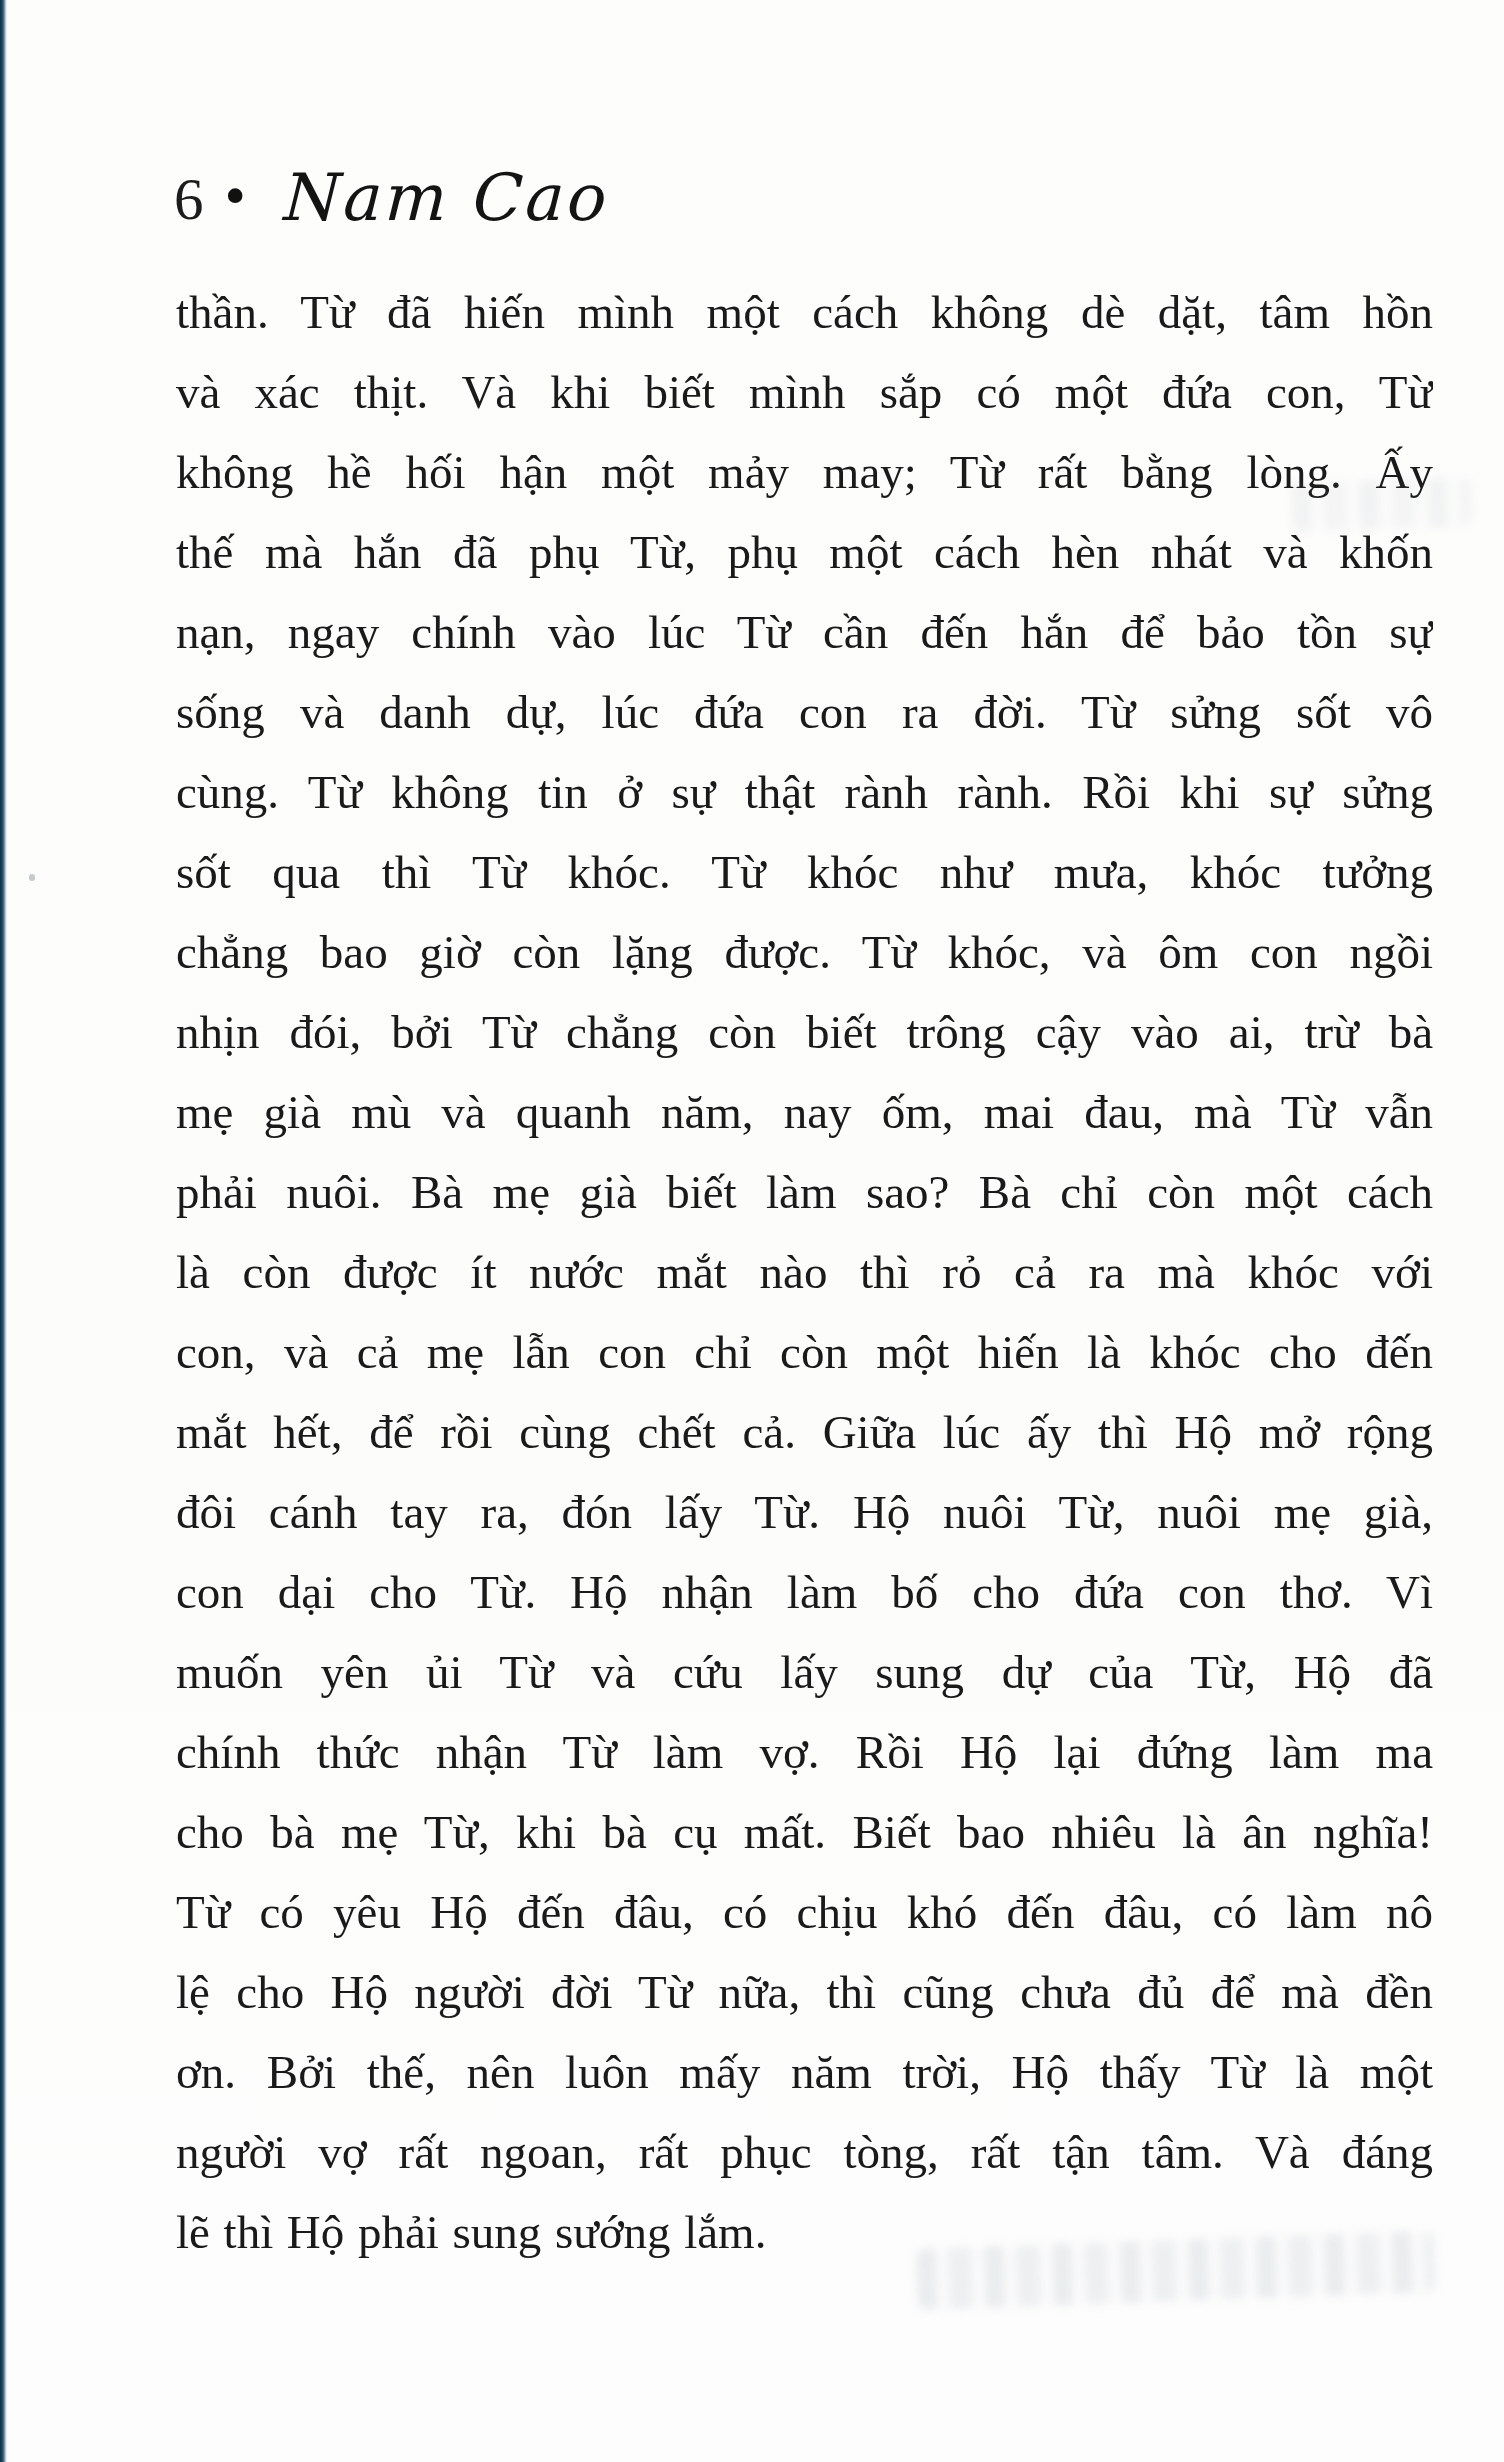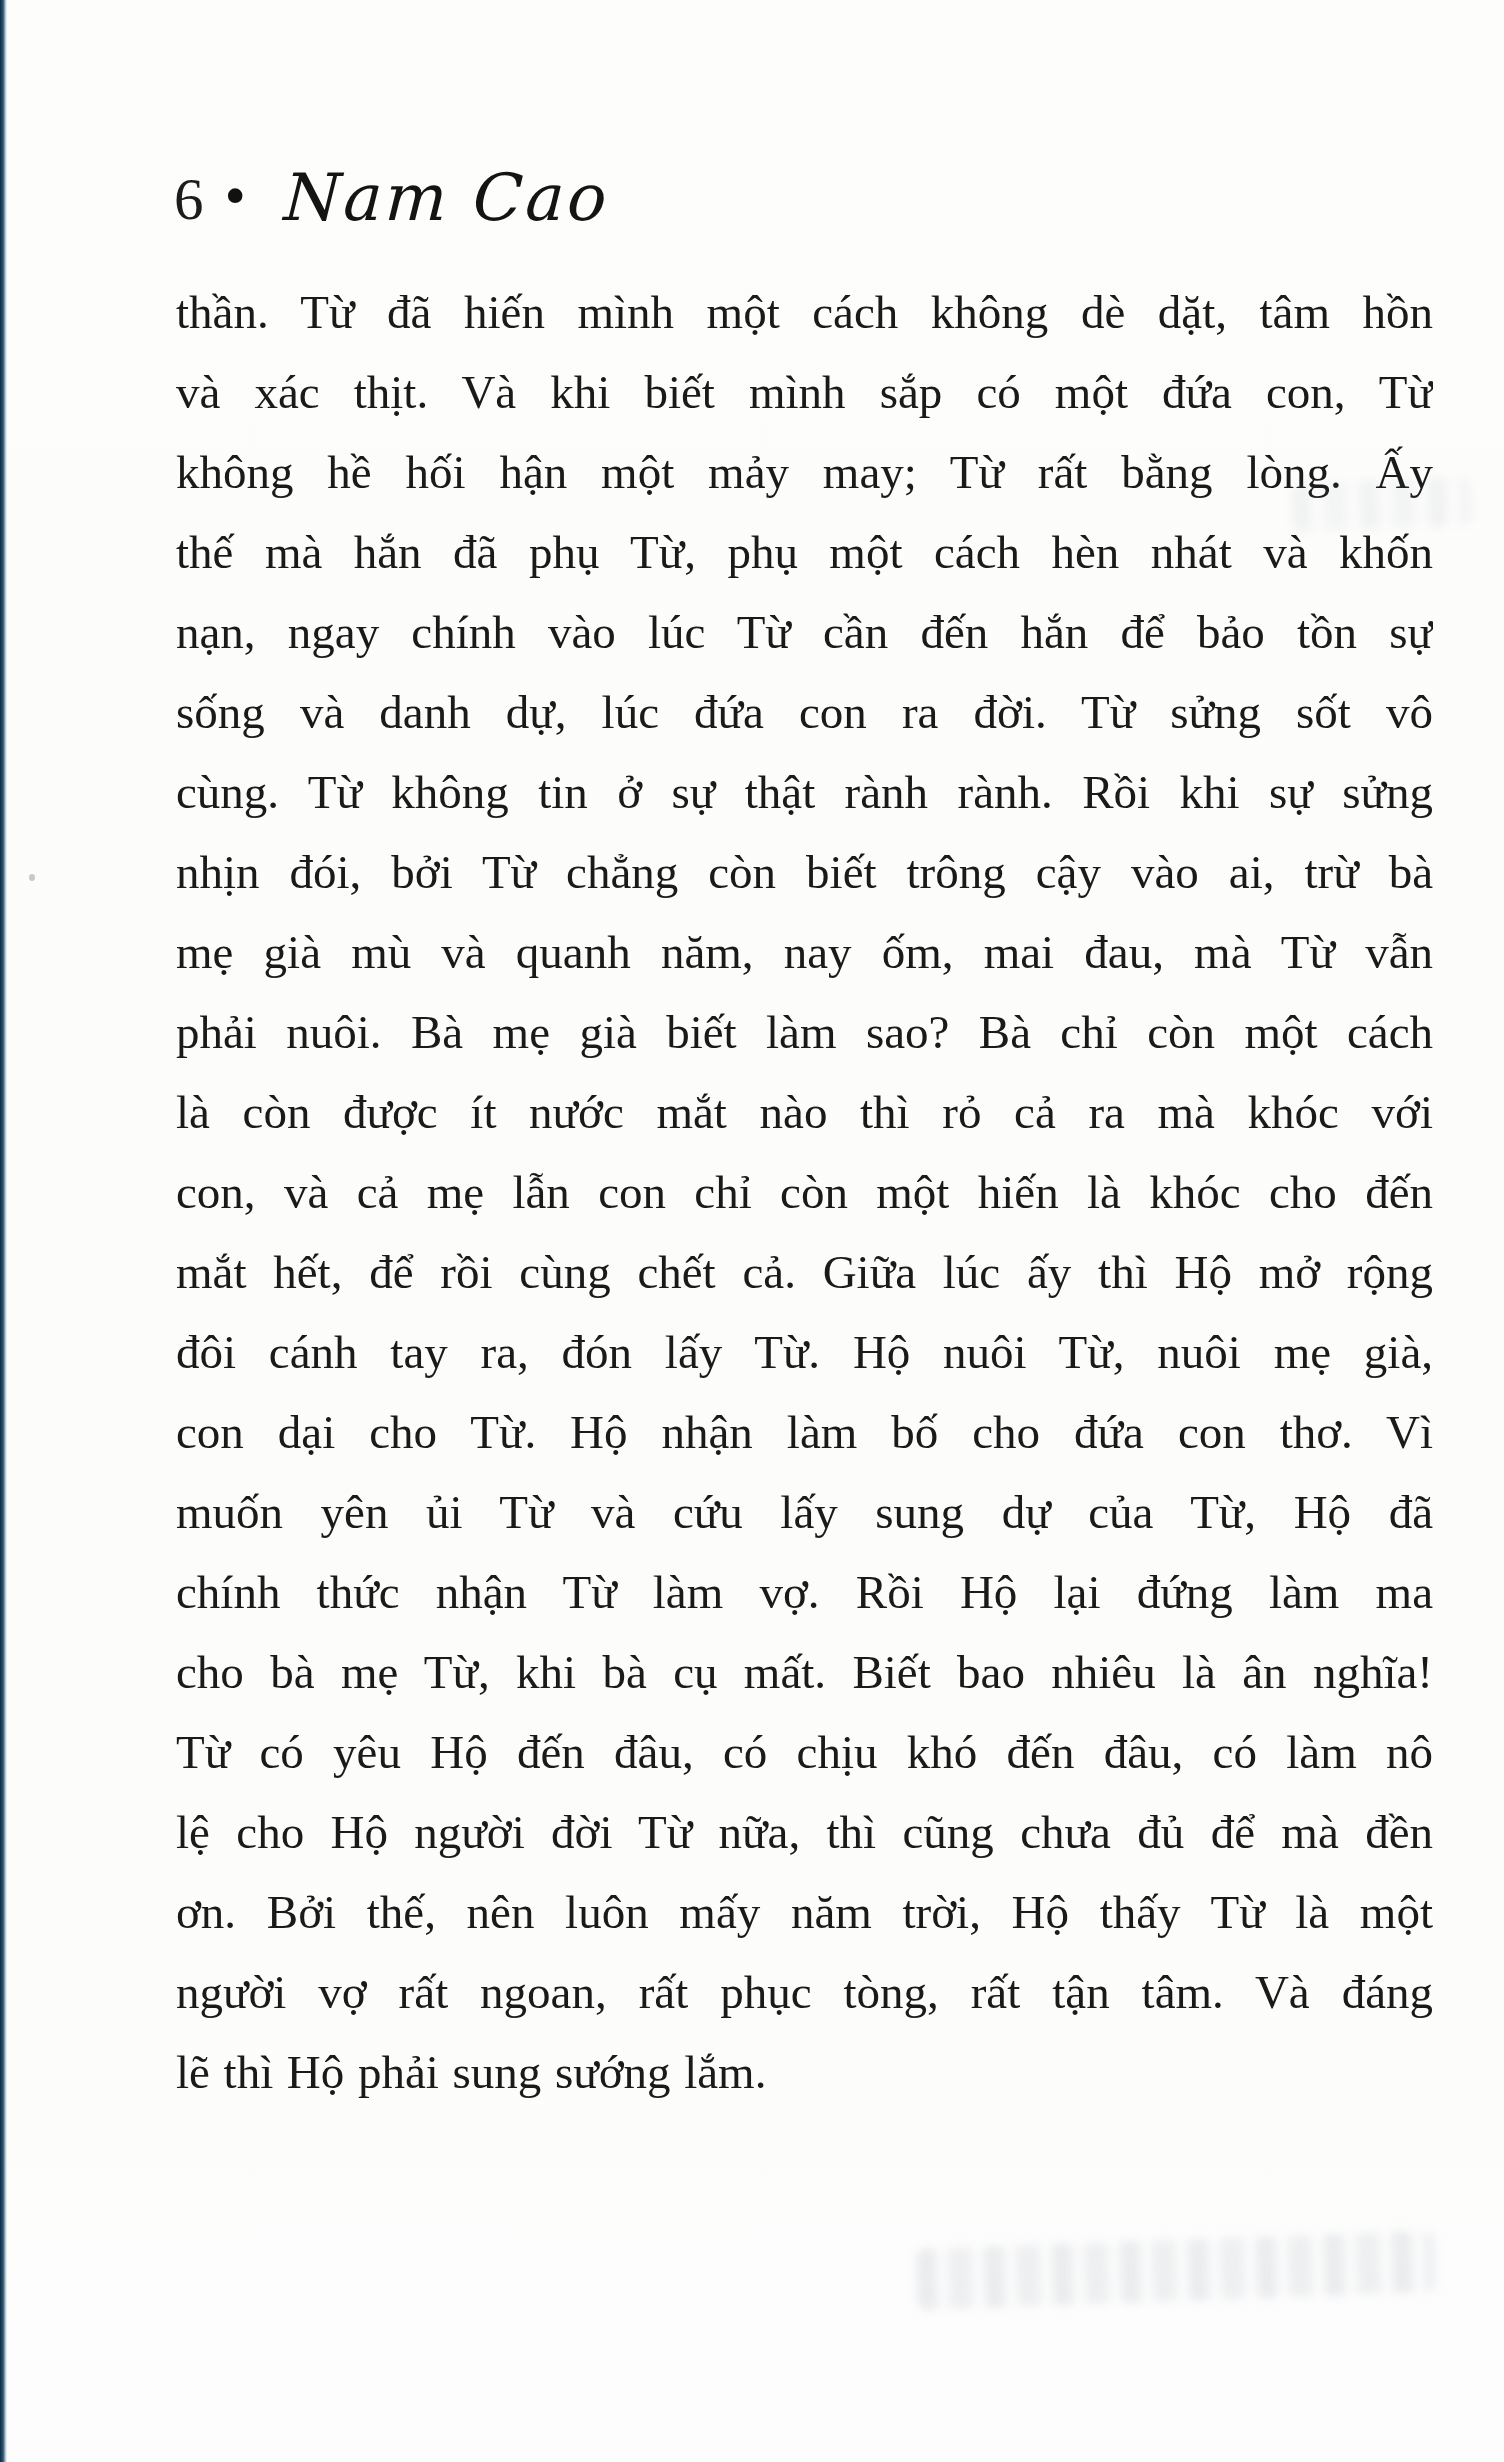--- a/index.html
+++ b/index.html
@@ -131,20 +131,22 @@
   </div>
 
   <div class="body-text">
     <div class="text-line">thần. Từ đã hiến mình một cách không dè dặt, tâm hồn</div>
     <div class="text-line">và xác thịt. Và khi biết mình sắp có một đứa con, Từ</div>
     <div class="text-line">không hề hối hận một mảy may; Từ rất bằng lòng. Ấy</div>
     <div class="text-line">thế mà hắn đã phụ Từ, phụ một cách hèn nhát và khốn</div>
     <div class="text-line">nạn, ngay chính vào lúc Từ cần đến hắn để bảo tồn sự</div>
     <div class="text-line">sống và danh dự, lúc đứa con ra đời. Từ sửng sốt vô</div>
     <div class="text-line">cùng. Từ không tin ở sự thật rành rành. Rồi khi sự sửng</div>
+    <div class="text-line">sốt qua thì Từ khóc. Từ khóc như mưa, khóc tưởng</div>
+    <div class="text-line">chẳng bao giờ còn lặng được. Từ khóc, và ôm con ngồi</div>
     <div class="text-line">nhịn đói, bởi Từ chẳng còn biết trông cậy vào ai, trừ bà</div>
     <div class="text-line">mẹ già mù và quanh năm, nay ốm, mai đau, mà Từ vẫn</div>
     <div class="text-line">phải nuôi. Bà mẹ già biết làm sao? Bà chỉ còn một cách</div>
     <div class="text-line">là còn được ít nước mắt nào thì rỏ cả ra mà khóc với</div>
     <div class="text-line">con, và cả mẹ lẫn con chỉ còn một hiến là khóc cho đến</div>
     <div class="text-line">mắt hết, để rồi cùng chết cả. Giữa lúc ấy thì Hộ mở rộng</div>
     <div class="text-line">đôi cánh tay ra, đón lấy Từ. Hộ nuôi Từ, nuôi mẹ già,</div>
     <div class="text-line">con dại cho Từ. Hộ nhận làm bố cho đứa con thơ. Vì</div>
     <div class="text-line">muốn yên ủi Từ và cứu lấy sung dự của Từ, Hộ đã</div>
     <div class="text-line">chính thức nhận Từ làm vợ. Rồi Hộ lại đứng làm ma</div>

